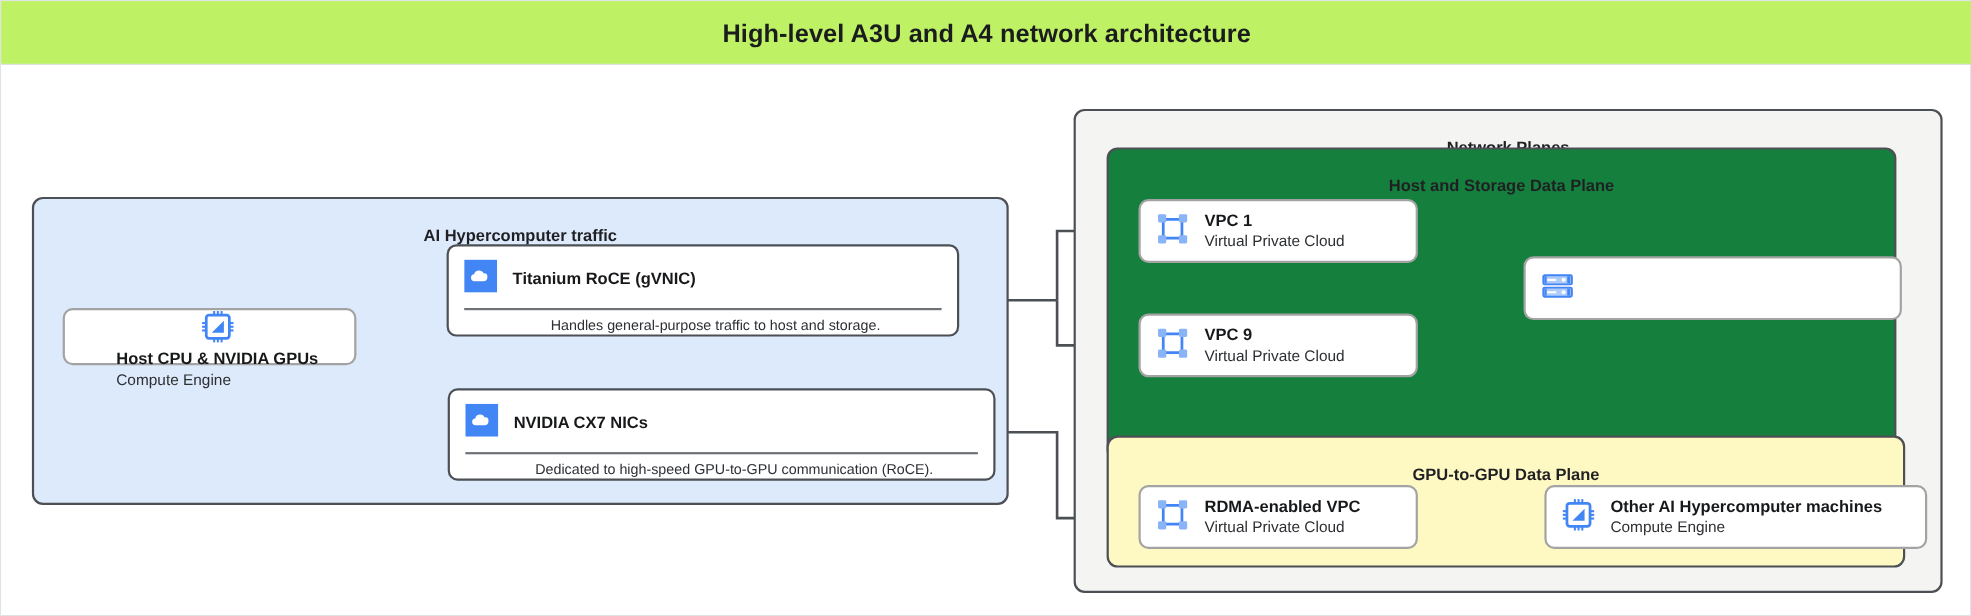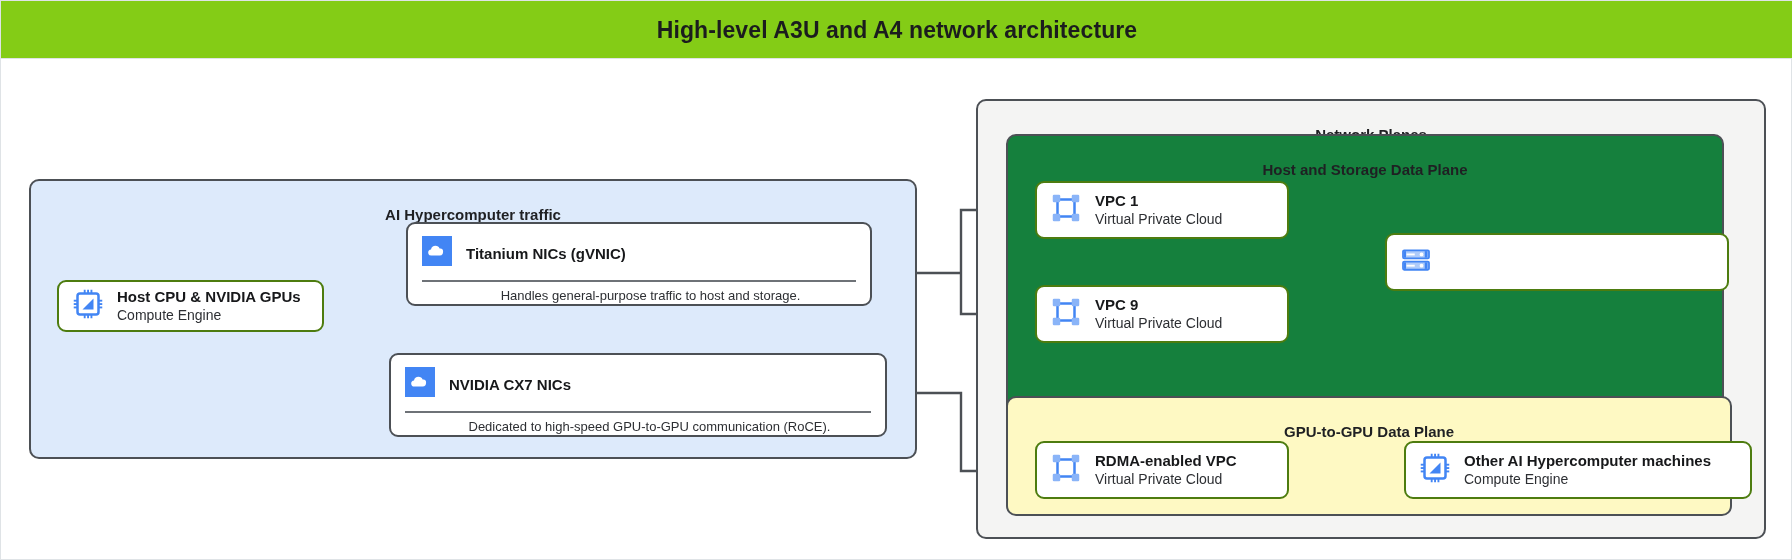--- a/index.html
+++ b/index.html
@@ -12,21 +12,21 @@
   #frame {
     position: relative;
     width: 1792px; height: 560px;
     background: #ffffff;
     border: 1px solid #dfe3e6;
   }
   
   #titlebar {
     position: absolute; left: 0; top: 0;
     width: 1792px; height: 58px;
-    background: #84cc16;
+    background: #bef264;
     border-bottom: 1px solid #dfe3e6;
   }
   #titlebar .title {
     position: absolute; left: 0; top: 0;
     width: 100%; height: 58px;
     line-height: 58px; text-align: center;
     font-size: 23px; font-weight: bold; color: #1b1c1e;
     letter-spacing: .1px;
   }
   
@@ -46,21 +46,21 @@
                  background: #f4f4f3; }
   #host-plane  { left: 28px;  top: 33px;  width: 718px; height: 285px;
                  background: #15803d; }
   #gpu-plane   { left: 28px;  top: 295px; width: 726px; height: 120px;
                  background: #fef9c3; }
 
   
   .node {
     position: absolute;
     background: #ffffff;
-    border: 2px solid #4d7c0f;
+    border: 2px solid #a3a3a3;
     border-radius: 9px;
     display: flex; align-items: center;
   }
   .node .ico { flex: 0 0 auto; margin-left: 14px; }
   .node .txt { margin-left: 14px; }
   .node .t1 { font-size: 15px; font-weight: bold; color: #17181a;
               line-height: 19px; white-space: nowrap; }
   .node .t2 { font-size: 14px; color: #2d2f33; line-height: 19px;
               white-space: nowrap; }
 
@@ -115,21 +115,21 @@
       <path d="M1297,313 H1335 V259"></path>
       <path d="M1335,259 H1380" marker-end="url(#arw)"></path>
 
       <path d="M1297,470 H1375" marker-end="url(#arw)"></path>
     </g>
   </svg>
 
   <div class="panel" id="left-panel">
     <div class="panel-title">AI Hypercomputer traffic</div>
 
-    <div class="node" style="left:26px; top:99px; width:267px; height:52px;">
+    <div class="node" style="left:26px; top:99px; width:267px; height:52px;flex-direction:column;">
       <span class="ico">
         <svg width="30" height="30" viewBox="0 0 24 24">
           <g fill="#4285f4">
             <rect x="8.6" y="0.6" width="1.5" height="3"></rect>
             <rect x="11.3" y="0.6" width="1.5" height="3"></rect>
             <rect x="14" y="0.6" width="1.5" height="3"></rect>
             <rect x="8.6" y="20.4" width="1.5" height="3"></rect>
             <rect x="11.3" y="20.4" width="1.5" height="3"></rect>
             <rect x="14" y="20.4" width="1.5" height="3"></rect>
             <rect x="0.6" y="8.6" width="3" height="1.5"></rect>
@@ -150,27 +150,27 @@
     </div>
 
     <div class="card" style="left:375px; top:41px; width:466px; height:84px;">
       <div class="hd">
         <span class="ico">
           <svg width="30" height="30" viewBox="0 0 30 30">
             <rect width="30" height="30" fill="#4285f4"></rect>
             <path d="M9.3 19.6 q-3.1 0 -3.1 -3.1 q0 -2.8 2.8 -3.1 q0.7 -3.6 4.5 -3.6 q3.1 0 4.1 2.7 q0.3 -0.1 0.7 -0.1 q2.8 0 2.8 2.9 q0 4.3 -3.4 4.3 z" fill="#ffffff"></path>
           </svg>
         </span>
-        <span class="t1">Titanium NICs (gVNIC)</span>
+        <span class="t1">Titanium RoCE (gVNIC)</span>
       </div>
       <div class="rule"></div>
       <div class="desc">Handles general-purpose traffic to host and storage.</div>
     </div>
 
-    <div class="card" style="left:358px; top:172px; width:498px; height:84px;">
+    <div class="card" style="left:376px; top:172px; width:498px; height:84px;">
       <div class="hd">
         <span class="ico">
           <svg width="30" height="30" viewBox="0 0 30 30">
             <rect width="30" height="30" fill="#4285f4"></rect>
             <path d="M9.3 19.6 q-3.1 0 -3.1 -3.1 q0 -2.8 2.8 -3.1 q0.7 -3.6 4.5 -3.6 q3.1 0 4.1 2.7 q0.3 -0.1 0.7 -0.1 q2.8 0 2.8 2.9 q0 4.3 -3.4 4.3 z" fill="#ffffff"></path>
           </svg>
         </span>
         <span class="t1">NVIDIA CX7 NICs</span>
       </div>
       <div class="rule"></div>

